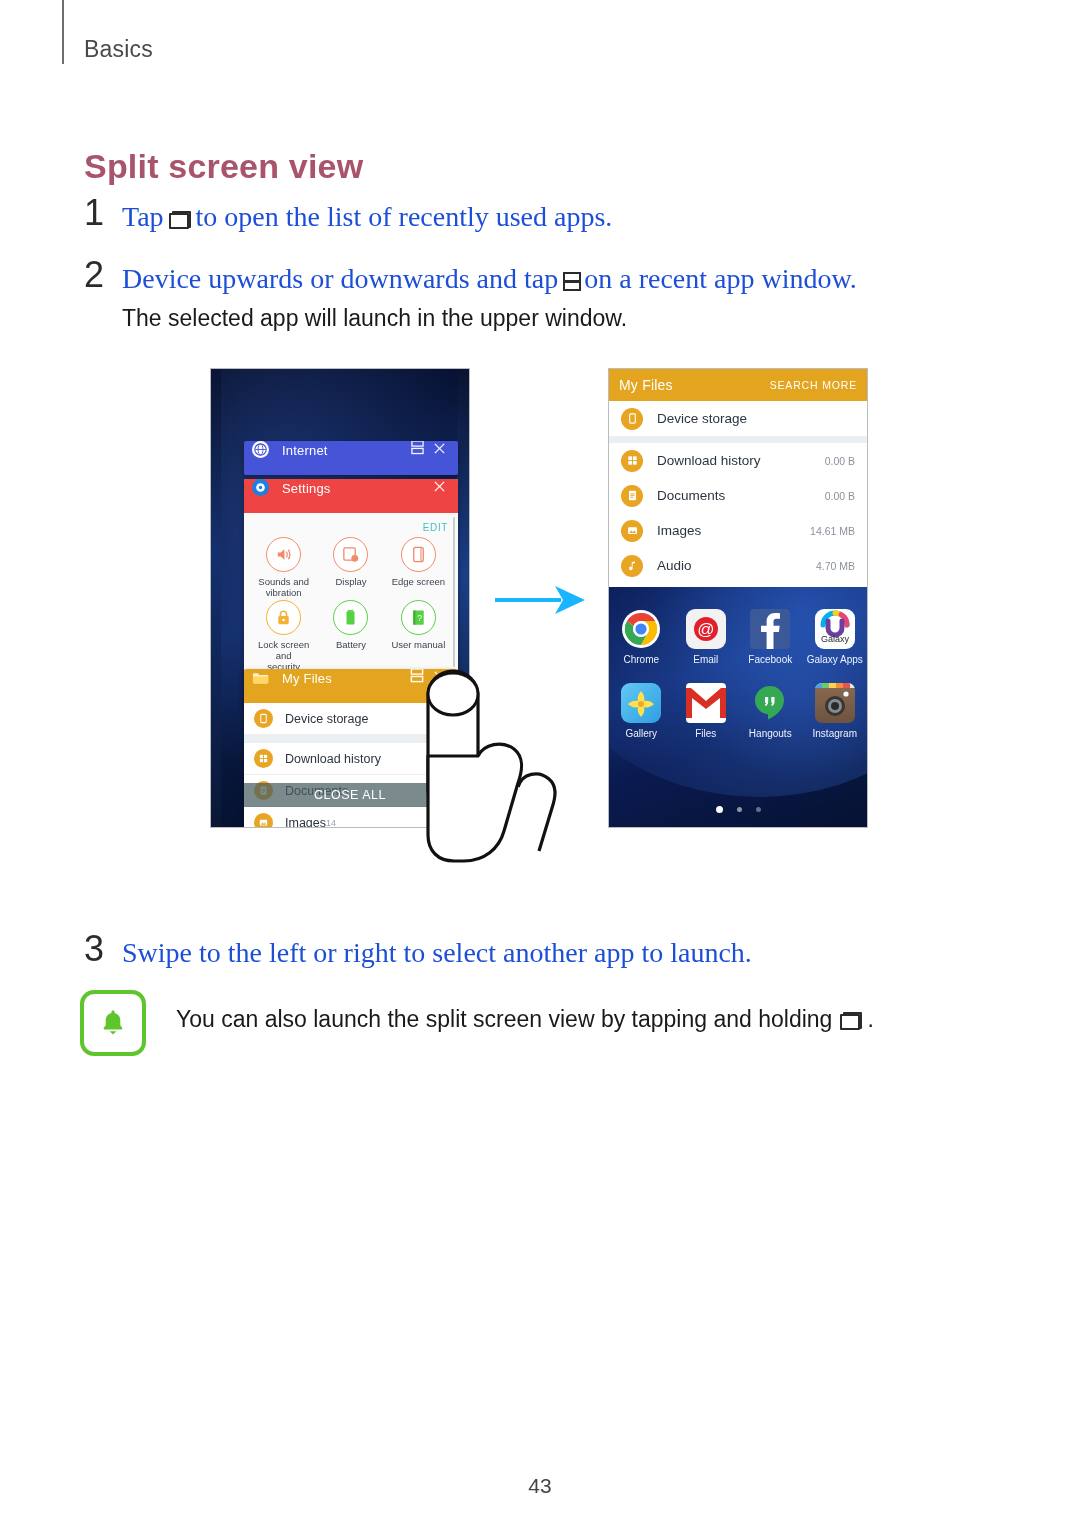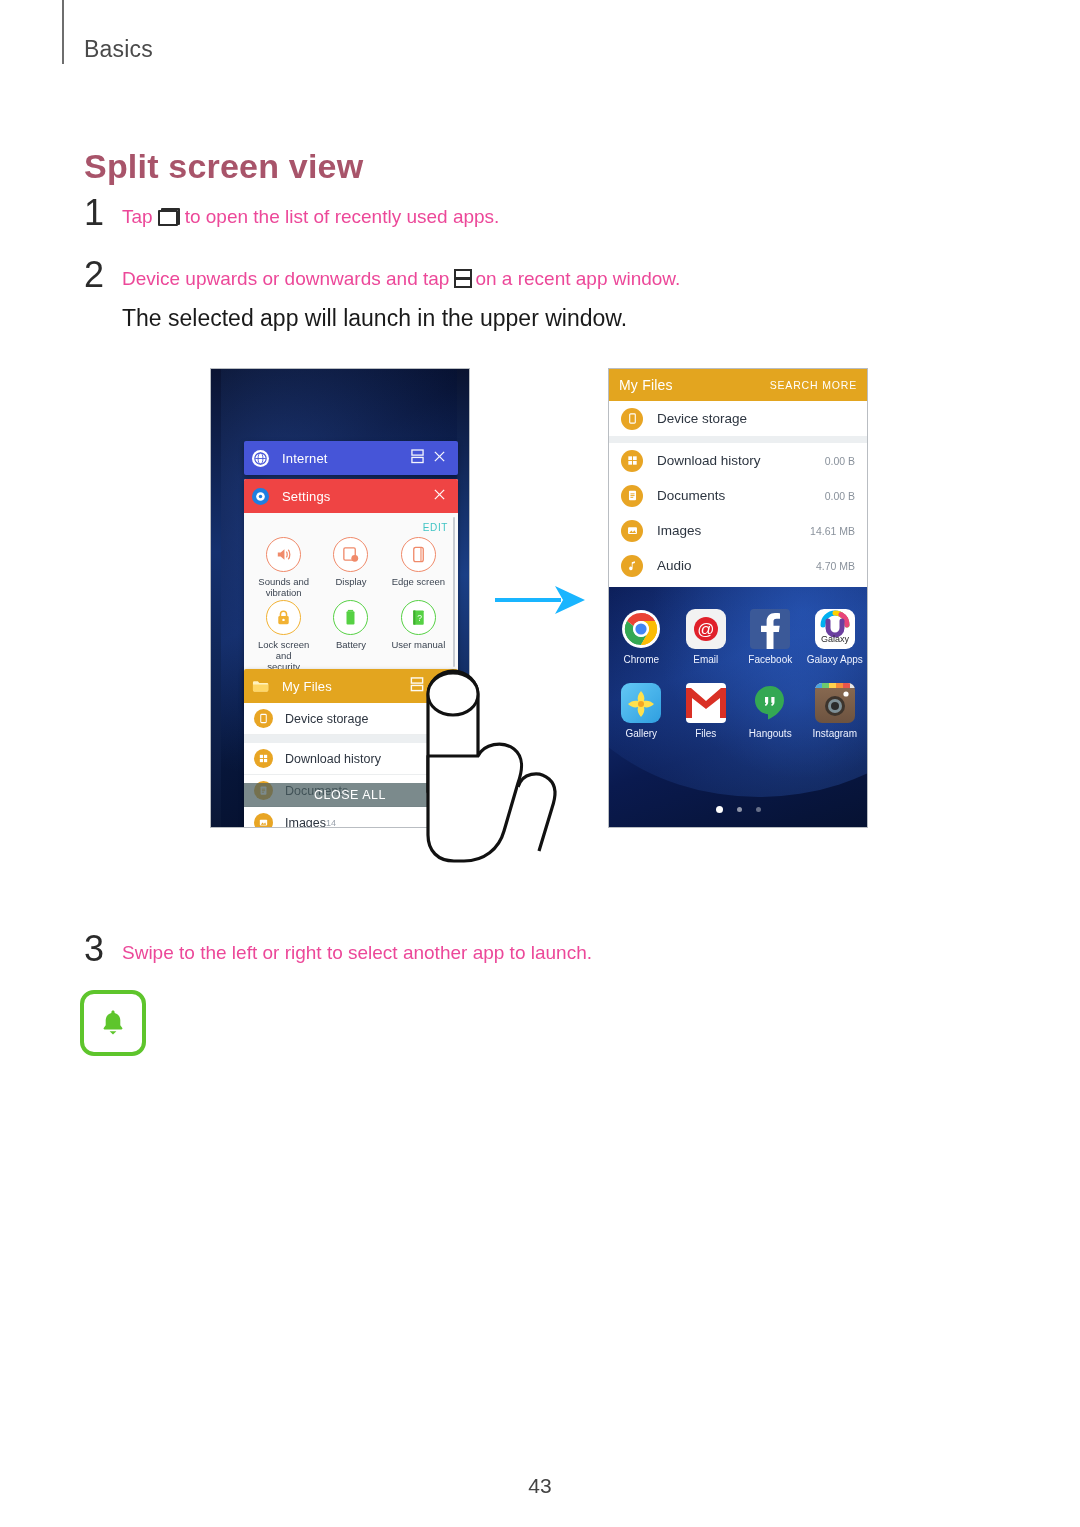--- a/index.html
+++ b/index.html
@@ -60,24 +60,25 @@
   }
   .step-num {
     width: 38px;
     flex: 0 0 38px;
     font-size: 36px;
     line-height: 34px;
     color: #2b2b2b;
     font-weight: 300;
   }
   .step-body {
-    font-size: 19px;
+    font-size: 28px;
     line-height: 42px;
-    color: #ec4899;
+    color: #1d4ed8;
     white-space: nowrap;
+    font-family: Liberation Serif, serif;
   }
   .step-1 { left: 84px; top: 196px; }
   .step-2 { left: 84px; top: 258px; }
   .step-3 { left: 84px; top: 932px; }
 
   .sub-line {
     position: absolute;
     left: 122px;
     top: 305px;
     font-size: 23px;
@@ -180,21 +181,21 @@
     position: absolute;
     left: 33px;
     width: 214px;
     border-radius: 2px;
     overflow: hidden;
     box-shadow: 0 2px 5px rgba(0,0,0,.35);
   }
   .card-bar {
     height: 30px;
     display: flex;
-    align-items: center;
+    align-items: flex-end;
     padding: 17px 8px;
     box-sizing: border-box;
     color: #fff;
   }
   .card-bar .app-ico {
     width: 17px; height: 17px; border-radius: 50%;
     display: flex; align-items: center; justify-content: center;
     flex: 0 0 17px;
     font-size: 11px;
   }
@@ -369,20 +370,23 @@
   <div class="step-num">3</div>
   <div class="step-body">Swipe to the left or right to select another app to launch.</div>
 </div>
 
 <div class="note">
   <div class="note-icon">
     <svg class="bell" width="34" height="34" viewBox="0 0 34 34" aria-hidden="true">
       <path d="M17 4.5c-.9 0-1.6.7-1.6 1.6v.9c-3.3.7-5.7 3.6-5.7 7.1v5.2l-2 2.8c-.4.6 0 1.4.8 1.4h17c.8 0 1.2-.8.8-1.4l-2-2.8v-5.2c0-3.5-2.4-6.4-5.7-7.1v-.9c0-.9-.7-1.6-1.6-1.6z" fill="#5ec52c"></path>
       <path d="M13.6 25.2h6.8L17 28.6z" fill="#5ec52c"></path>
     </svg>
+  </div>
+  <div class="note-text">
+    <span>You can also launch the split screen view by tapping and holding</span><span class="ico ico-recents" style="margin-left:8px"><i class="back"></i><i class="front"></i></span><span>.</span>
   </div>
 </div>
 
 <div class="figure">
 
   <div class="phone phone-left">
     <div class="sheen"></div>
     <div class="edge-l"></div>
     <div class="edge-r"></div>
 

